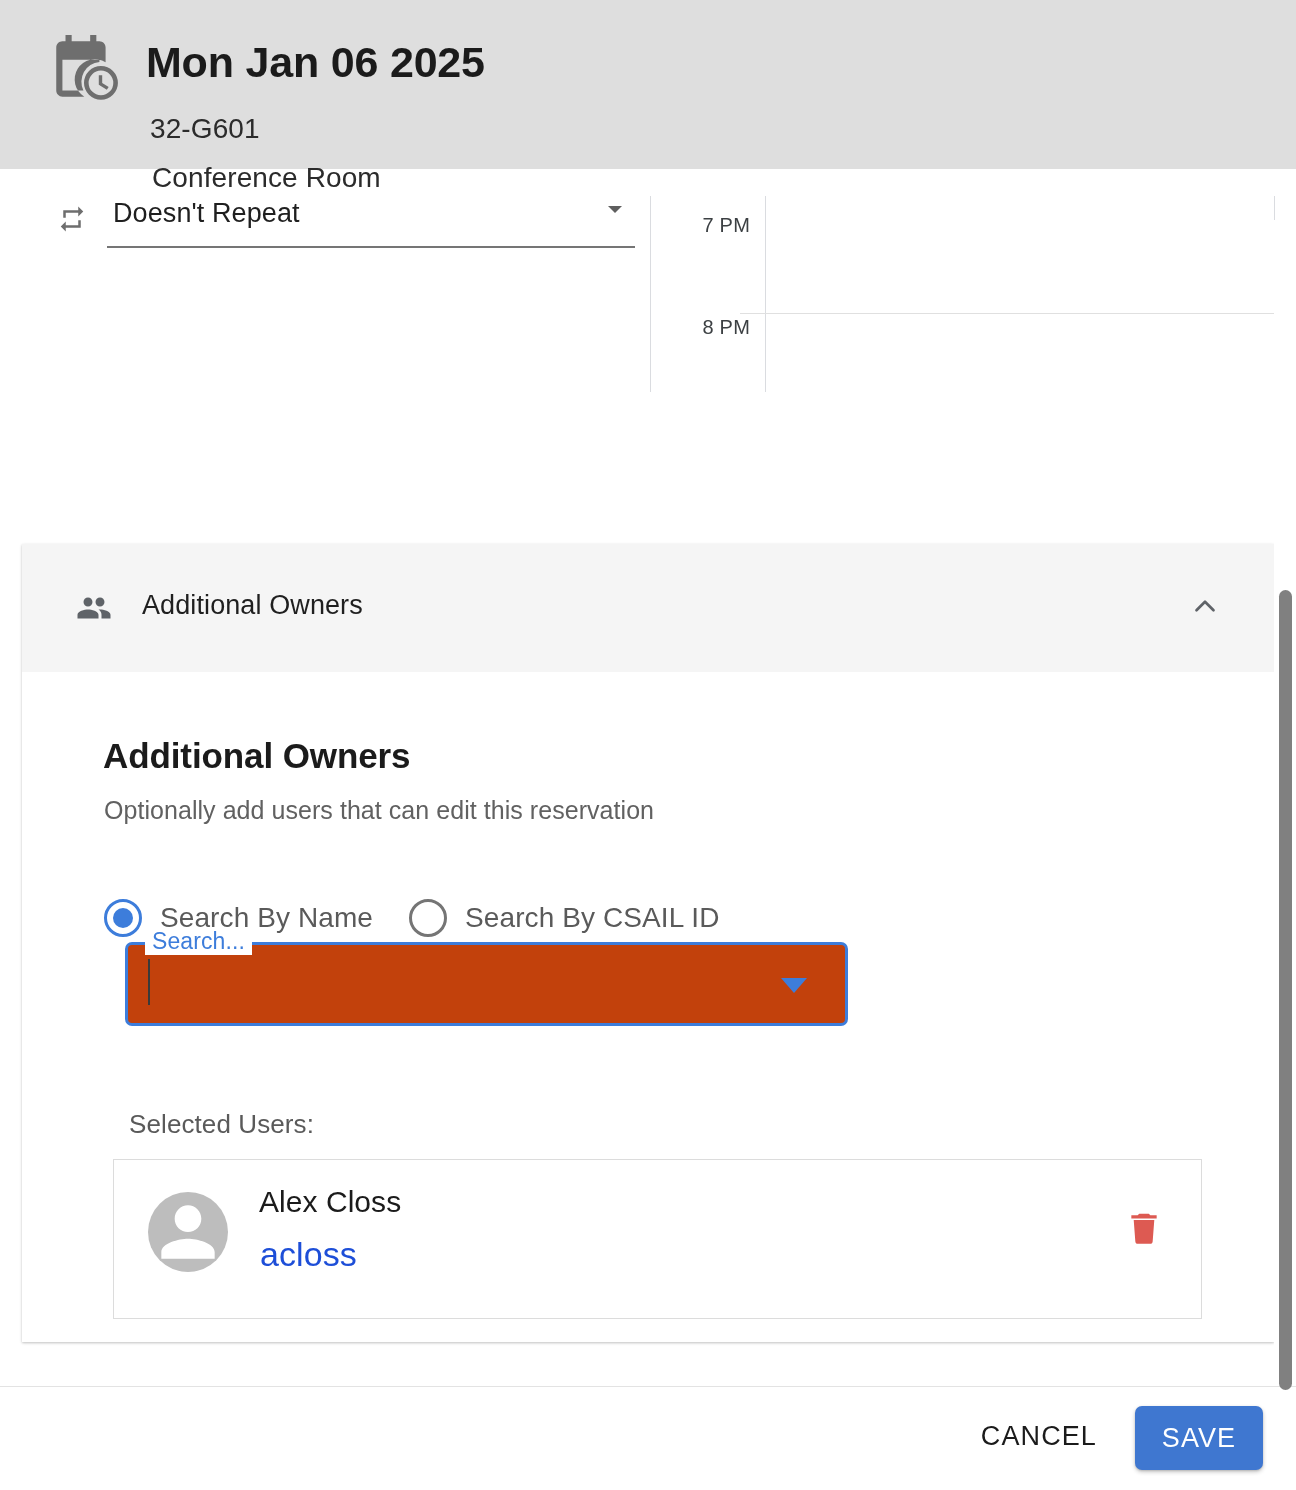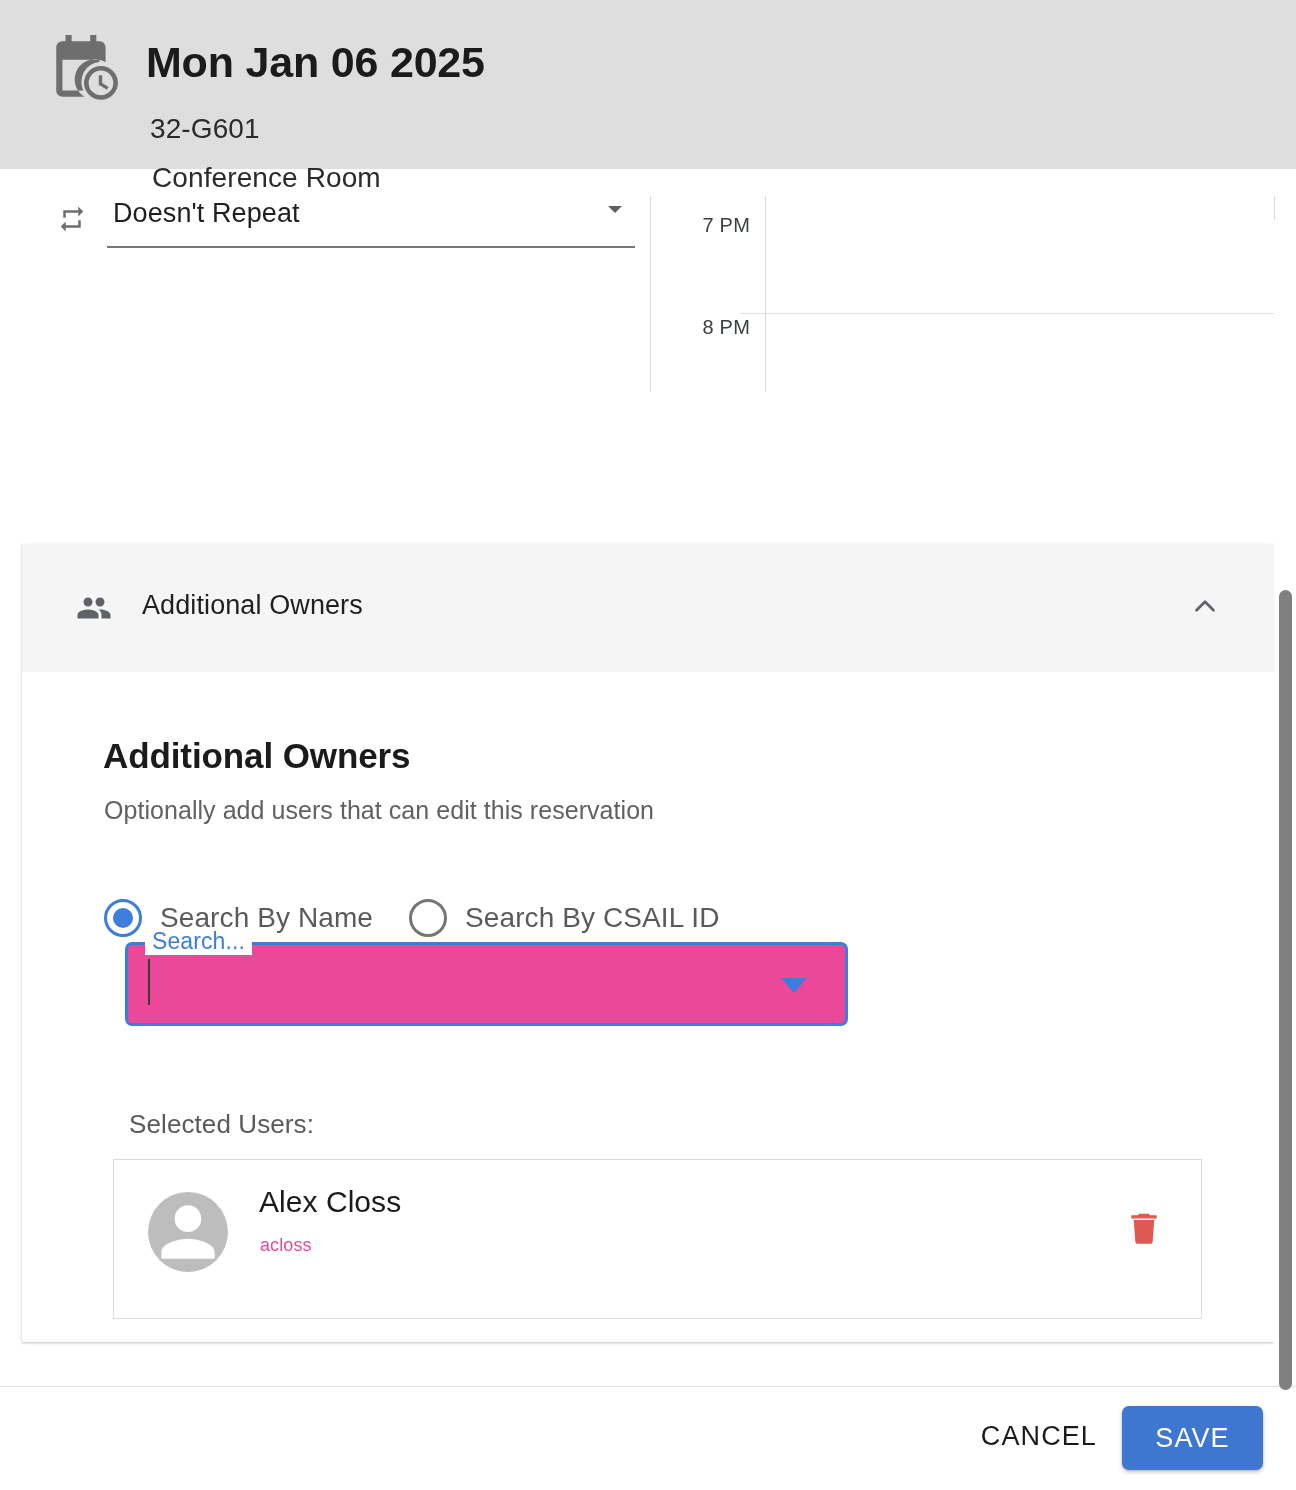--- a/index.html
+++ b/index.html
@@ -323,21 +323,21 @@
 
   
   .search-field {
     position: absolute;
     left: 103px;
     top: 270px;
     width: 723px;
     height: 84px;
     border: 3px solid #3d7ddb;
     border-radius: 7px;
-    background: #ec4899;
+    background: #c2410c;
   }
   .search-legend {
     position: absolute;
     left: 17px;
     top: -17px;
     padding: 0 7px;
     background: #ffffff;
     font-size: 23px;
     color: #3d7ddb;
     letter-spacing: .1px;
@@ -400,22 +400,22 @@
     left: 145px;
     top: 25px;
     font-size: 30px;
     color: #1b1b1b;
     letter-spacing: .05px;
   }
   .user-id {
     position: absolute;
     left: 146px;
     top: 75px;
-    font-size: 18px;
-    color: #ec4899;
+    font-size: 34px;
+    color: #1d4ed8;
     letter-spacing: .1px;
   }
   .delete-btn {
     position: absolute;
     right: 40px;
     top: 46px;
     width: 38px;
     height: 44px;
     color: #dd5a52;
     background: none;
@@ -476,21 +476,21 @@
     color: #1b1b1b;
     background: transparent;
     border: none;
     border-radius: 5px;
     cursor: pointer;
   }
   .btn-save {
     position: absolute;
     right: 33px;
     top: 19px;
-    width: 141px;
+    width: 128px;
     height: 64px;
     font-family: "Liberation Sans", sans-serif;
     font-size: 27px;
     font-weight: 500;
     letter-spacing: 1.1px;
     color: #ffffff;
     background: #3f77d0;
     border: none;
     border-radius: 7px;
     cursor: pointer;

